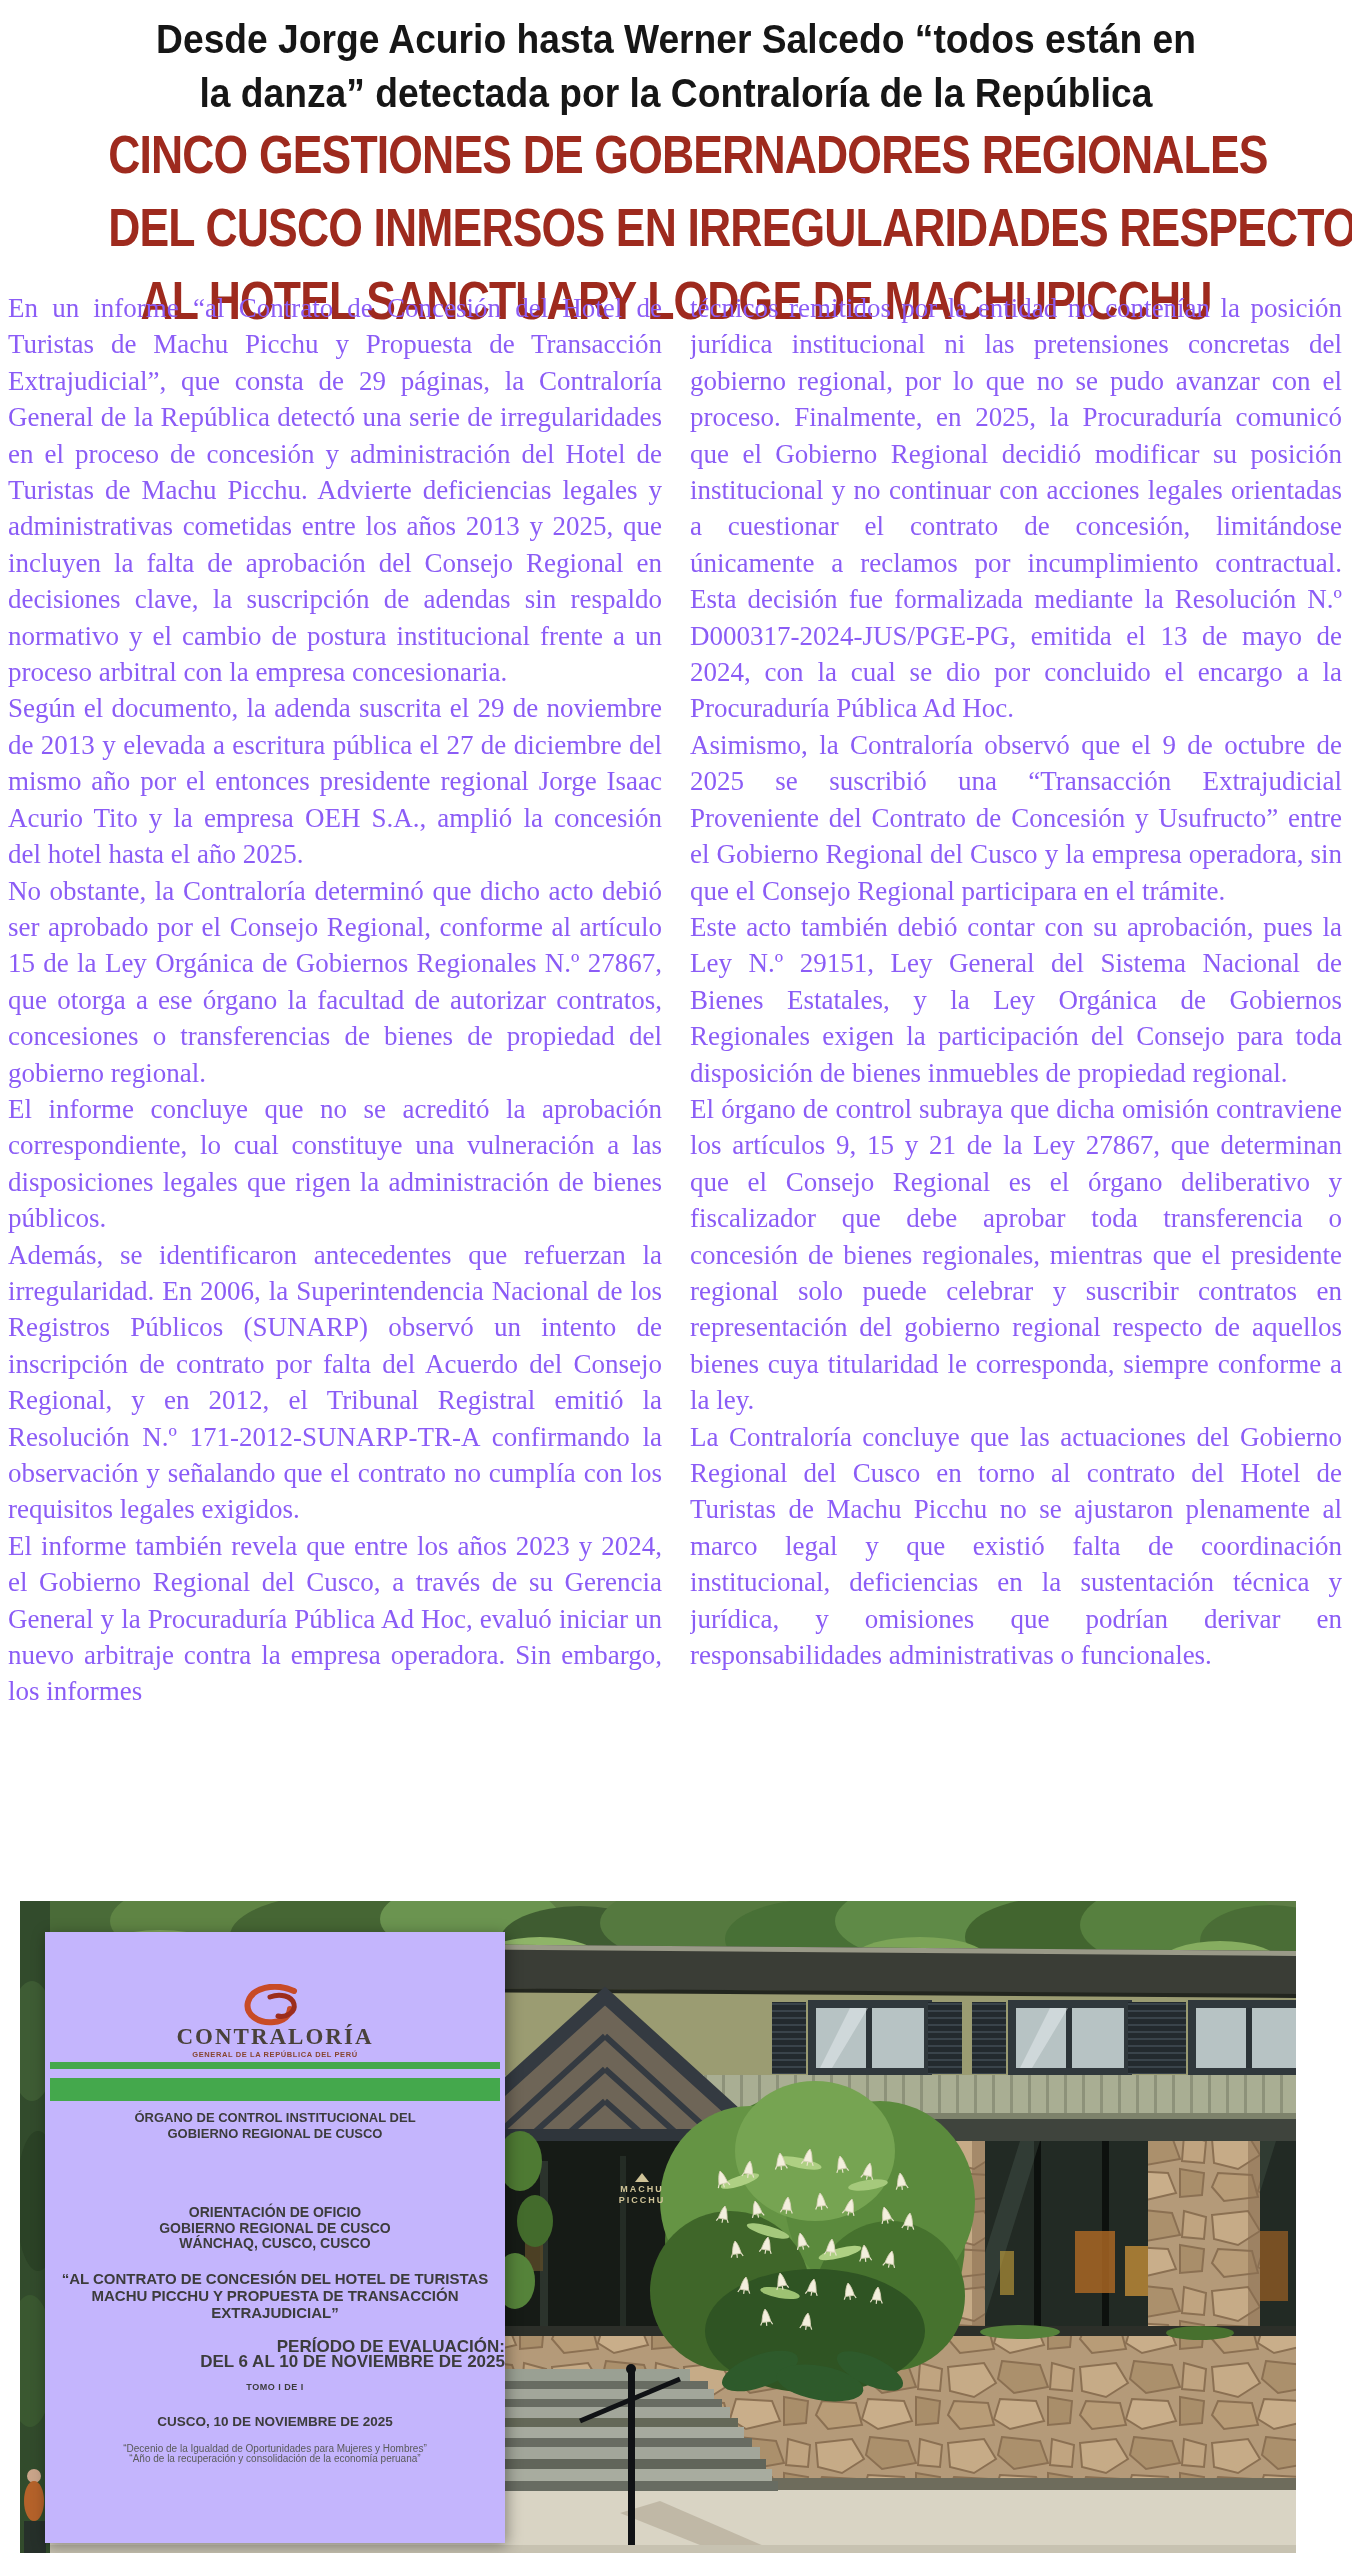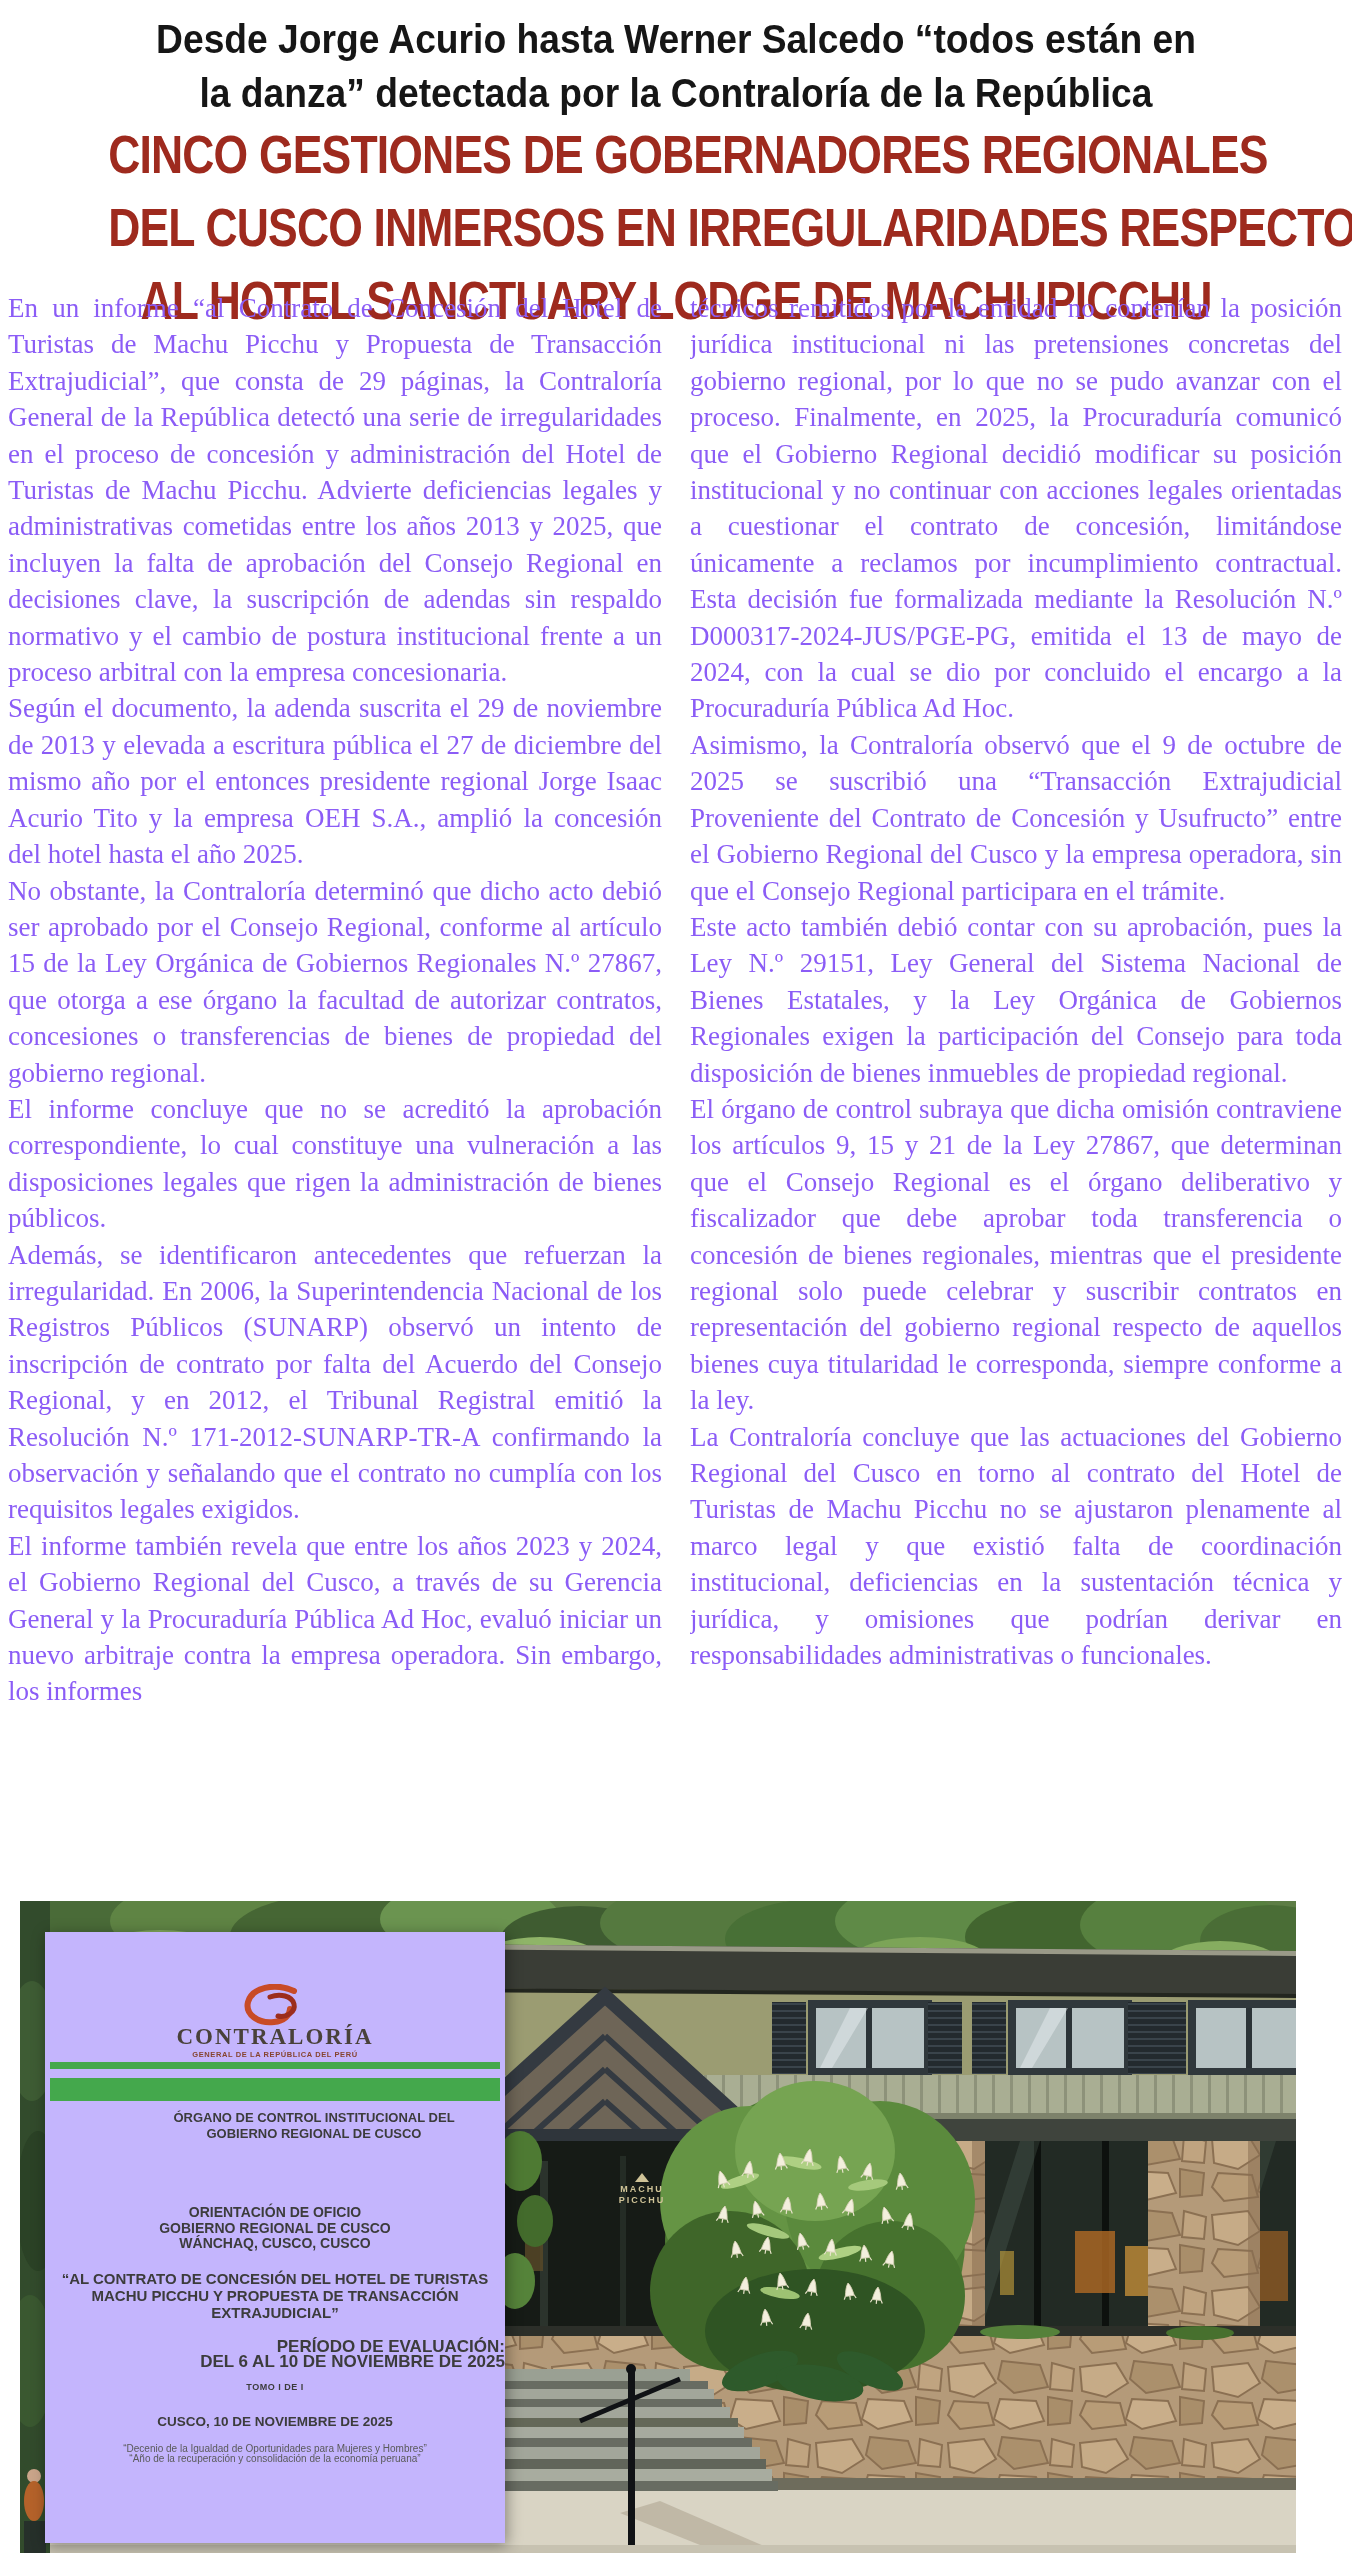--- a/index.html
+++ b/index.html
@@ -30,21 +30,21 @@
   
   .doc{position:absolute;left:25px;top:31px;width:460px;height:611px;background:#c4b5fd;
        box-shadow:2px 3px 14px rgba(0,0,0,.38);}
   .doc .logo{position:absolute;top:52px;left:50%;margin-left:-39px;}
   .dline{position:absolute;left:0;width:100%;text-align:center;font-weight:bold;color:#3c3c3c;}
   #d-brand{top:92px;font-family:"Liberation Serif",serif;font-size:23px;letter-spacing:2px;color:#49413a;}
   #d-brandsub{top:118px;font-size:7.5px;color:#86442f;letter-spacing:.6px;}
   .bar{position:absolute;left:5px;right:5px;background:#44a84c;}
   #bar-thin{top:130px;height:7px;}
   #bar-thick{top:146px;height:23px;}
-  #d-org{top:178px;font-size:13px;line-height:15.5px;padding-left:39px;}
+  #d-org{top:178px;font-size:13px;line-height:15.5px;}
   #d-report{top:216px;font-size:16.5px;line-height:20px;text-decoration:underline;text-underline-offset:2px;}
   #d-subject{top:273px;font-size:14px;line-height:15.5px;}
   #d-title{top:338px;font-size:15px;line-height:17px;}
   #d-period{top:408px;font-size:17px;line-height:14.5px;text-align:right;}
   #d-tomo{top:450px;font-size:9px;letter-spacing:.5px;}
   #d-place{top:482px;font-size:13.5px;}
   #d-motto{top:512px;font-size:10px;line-height:9.5px;font-weight:normal;color:#5a5a5a;}
 </style>
 </head>
 <body>

